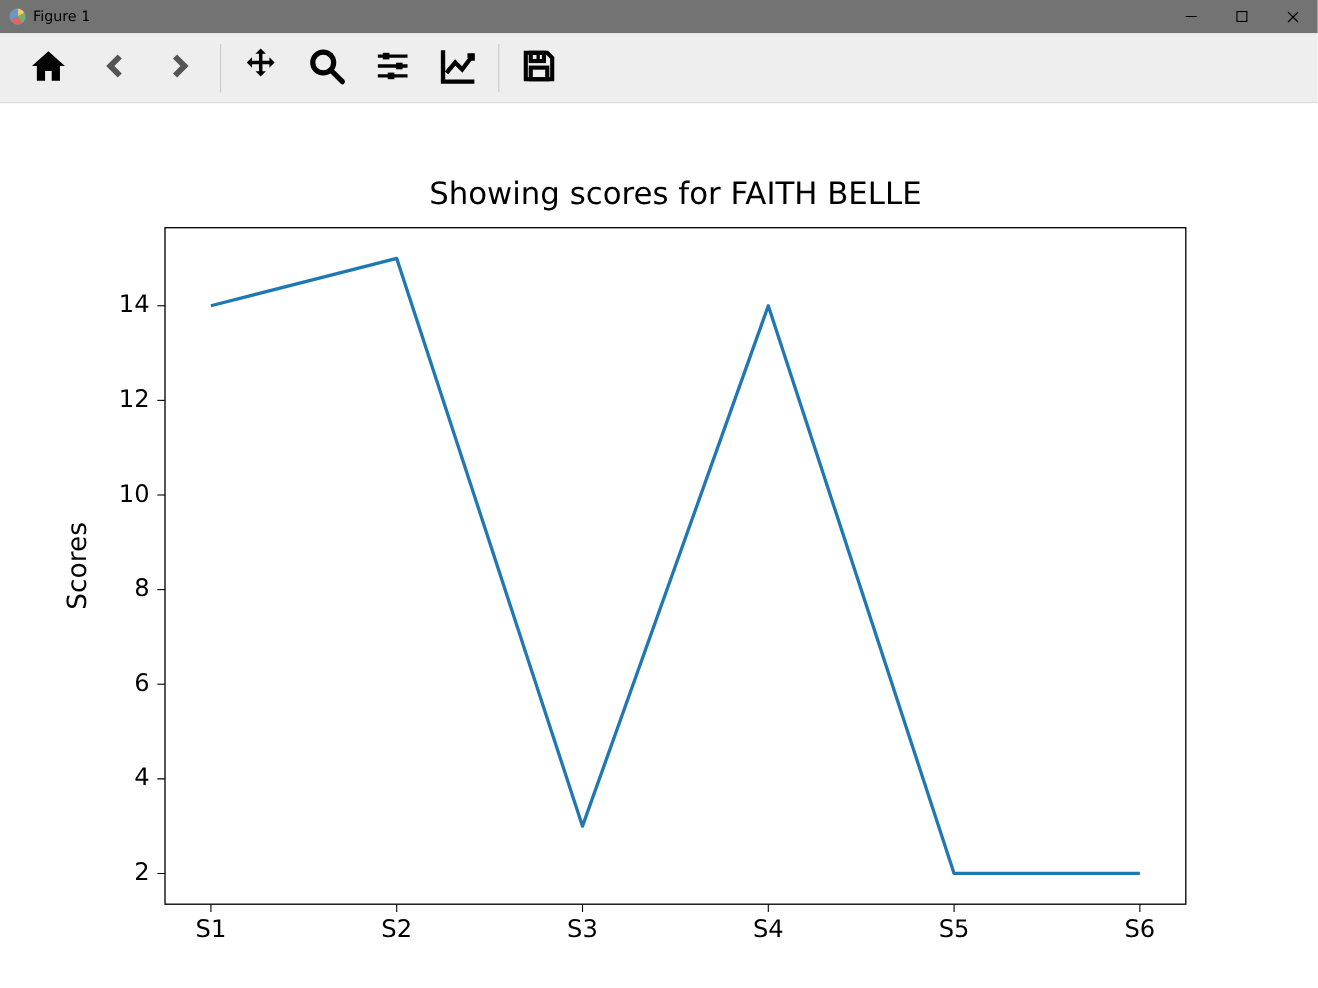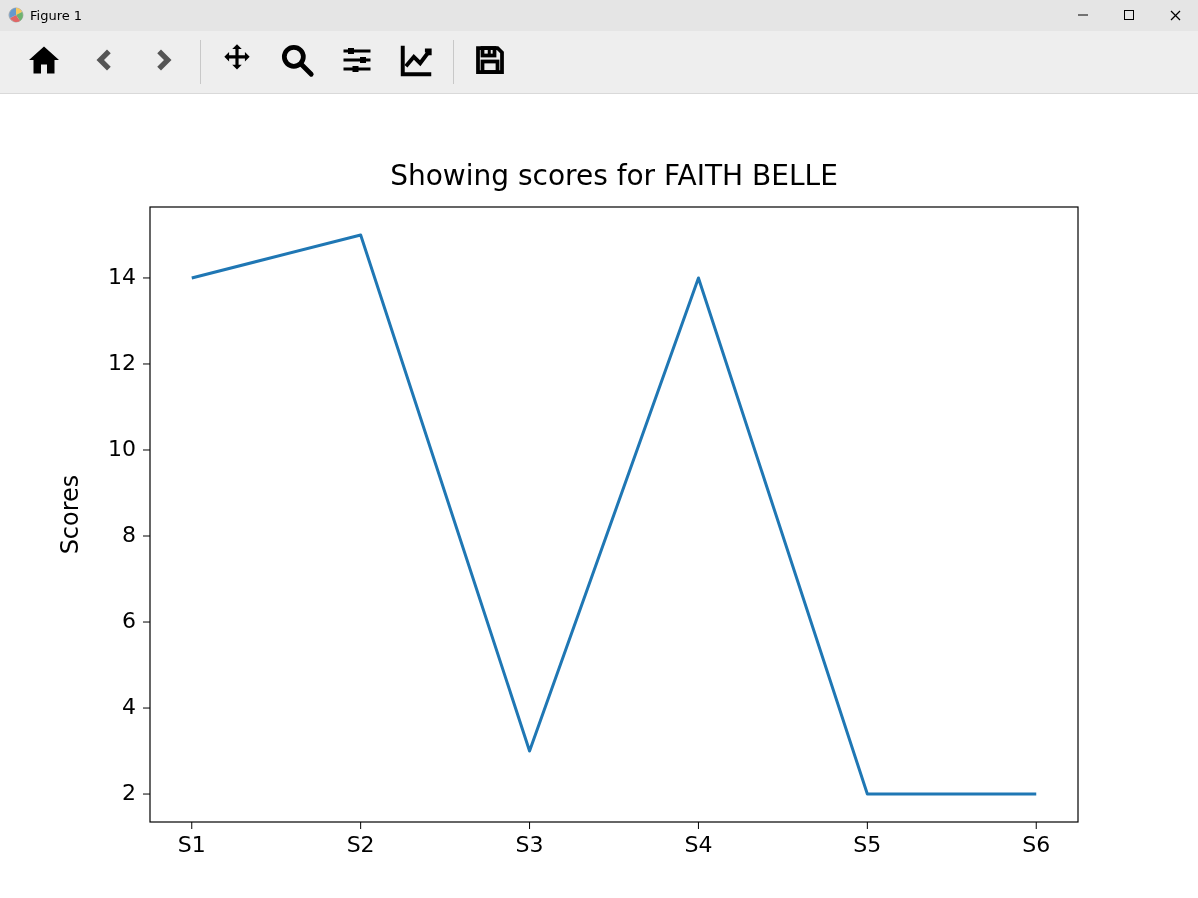--- a/index.html
+++ b/index.html
@@ -9,21 +9,21 @@
     height: 898px;
     font-family: "DejaVu Sans", Arial, sans-serif;
     background: #ffffff;
     overflow: hidden;
   }
   .titlebar {
     height: 30px;
     display: flex;
     align-items: center;
     padding: 0 8px;
-    background: #e5e5e5;
+    background: #737373;
     position: relative;
   }
   .titlebar .app-icon {
     width: 16px;
     height: 16px;
     margin-right: 6px;
   }
   .titlebar .title-text {
     font-size: 13px;
     color: #000;

